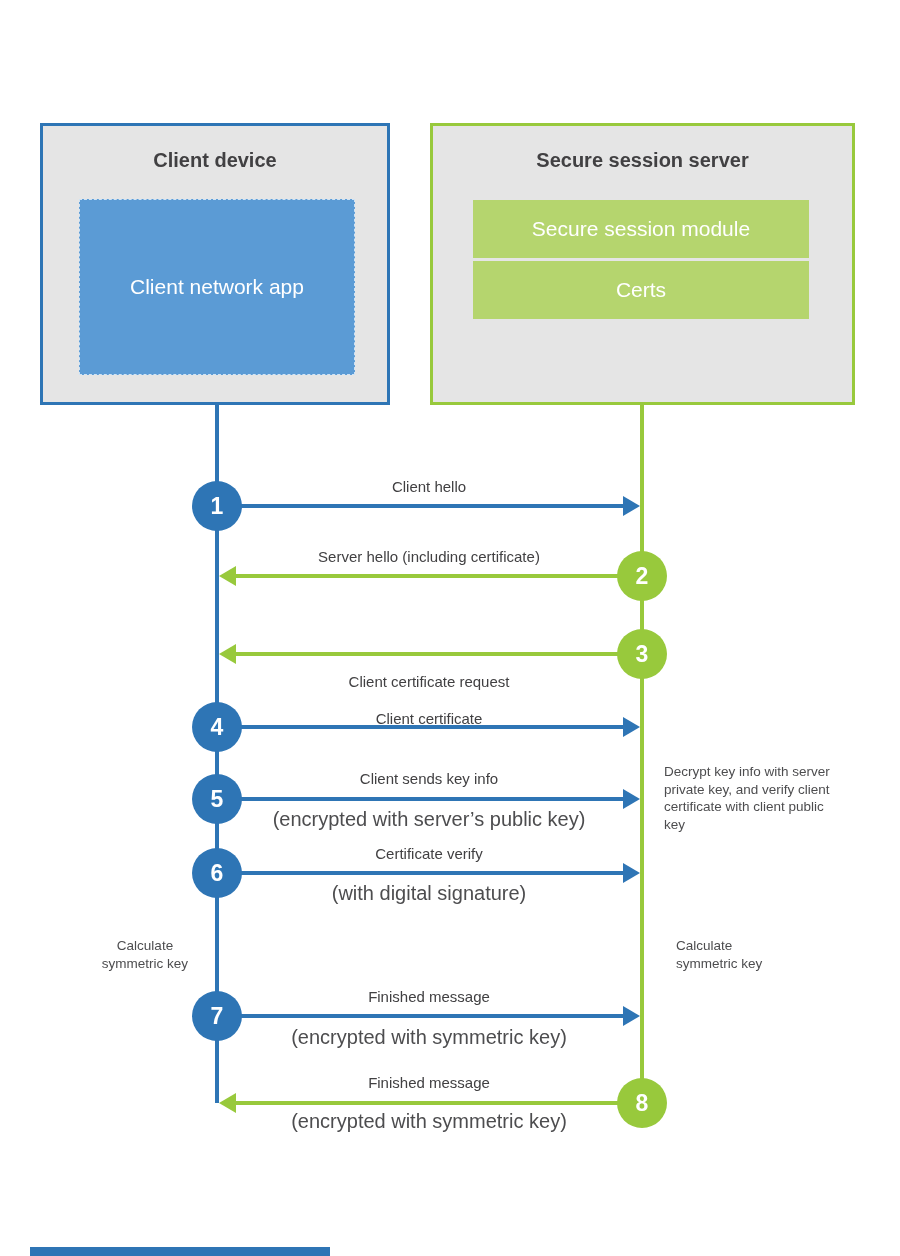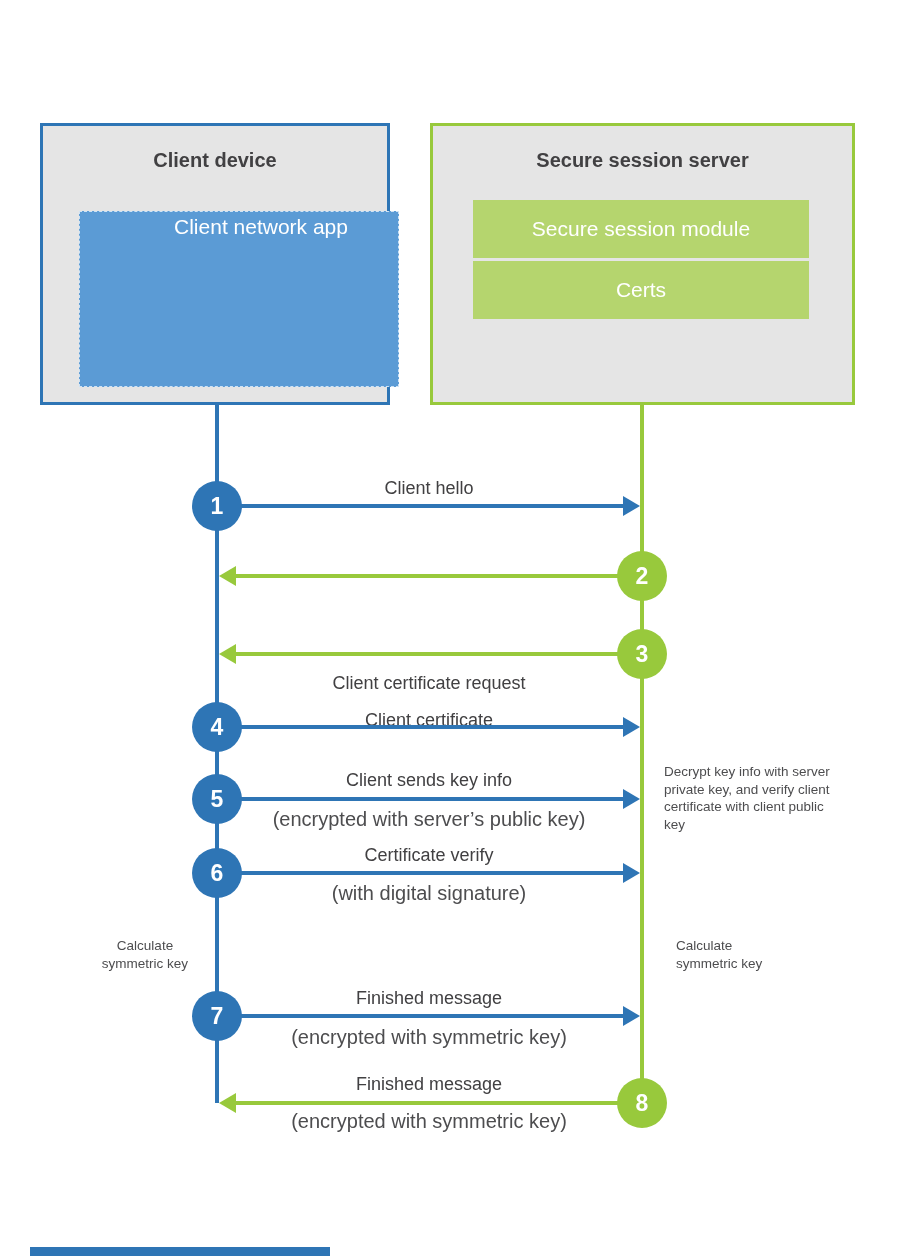--- a/index.html
+++ b/index.html
@@ -8,22 +8,22 @@
 
   .diagram-title{position:absolute;left:36px;top:28px;font-size:29px;font-weight:300;
     letter-spacing:.2px;color:var(--title-text);}
 
   
   .actor-box{position:absolute;top:123px;height:276px;background:#e5e5e5;}
   .client-box{left:40px;width:344px;border:3px solid var(--blue);}
   .server-box{left:430px;width:419px;border:3px solid var(--green);}
   .actor-title{margin-top:23px;text-align:center;font-size:20px;font-weight:bold;color:var(--text-dark);}
 
-  .app-box{position:absolute;left:36px;top:85px;width:274px;height:174px;background:var(--blue-fill);
-    border:1px dashed var(--blue-fill-border);display:flex;justify-content:center;padding-left:44px;}
+  .app-box{position:absolute;left:36px;top:73px;width:274px;height:174px;background:var(--blue-fill);
+    border:1px dashed var(--blue-fill-border);display:flex;align-items:center;justify-content:center;}
   .app-box span{display:block;width:180px;text-align:center;color:#fff;font-size:21px;line-height:1.45;}
 
   .module-bar{position:absolute;left:40px;width:336px;height:58px;background:var(--green-fill);
     display:flex;align-items:center;justify-content:center;color:#fff;font-size:21px;}
 
   
   .lifeline{position:absolute;width:4px;z-index:1;}
   .lifeline.blue{background:var(--blue);}
   .lifeline.green{background:var(--green);}
 
@@ -36,21 +36,21 @@
   .ahead.right{border-left:17px solid var(--blue);}
   .ahead.left{border-right:17px solid var(--green);}
 
   
   .circle{position:absolute;width:50px;height:50px;border-radius:50%;z-index:3;color:#fff;
     font-size:23px;font-weight:bold;display:flex;align-items:center;justify-content:center;}
   .circle.blue{background:var(--blue);}
   .circle.green{background:var(--green);}
 
   
-  .mlabel{position:absolute;left:217px;width:424px;text-align:center;font-size:18px;
+  .mlabel{position:absolute;left:217px;width:424px;text-align:center;font-size:15px;
     color:var(--text-dark);z-index:2;}
   .msub{position:absolute;left:217px;width:424px;text-align:center;font-size:20px;
     color:var(--text-note);z-index:2;}
 
   
   .note{position:absolute;font-size:13.5px;line-height:17.5px;color:var(--text-note);}
   .decrypt-note{left:664px;top:763px;width:168px;}
   .calc-left{left:85px;top:937px;width:120px;text-align:center;}
   .calc-right{left:676px;top:937px;width:100px;text-align:left;}
 
@@ -78,20 +78,21 @@
   <div class="lifeline blue" style="left:215px;top:405px;height:698px;"></div>
   <div class="lifeline green" style="left:640px;top:405px;height:700px;"></div>
 
   <div class="mlabel" style="top:478px;">Client hello</div>
   <div class="hline blue" style="left:217px;top:504px;width:407px;"></div>
   <div class="ahead right" style="left:623px;top:496px;"></div>
   <div class="circle blue" style="left:192px;top:481px;">
       <span>1</span>
     </div>
 
+  <div class="mlabel" style="top:548px;">Server hello (including certificate)</div>
   <div class="ahead left" style="left:219px;top:566px;"></div>
   <div class="hline green" style="left:236px;top:574px;width:406px;"></div>
   <div class="circle green" style="left:617px;top:551px;">
       <span>2</span>
     </div>
 
   <div class="mlabel" style="top:626px;margin-top:47px;">Client certificate request</div>
   <div class="ahead left" style="left:219px;top:644px;"></div>
   <div class="hline green" style="left:236px;top:652px;width:406px;"></div>
   <div class="circle green" style="left:617px;top:629px;">

